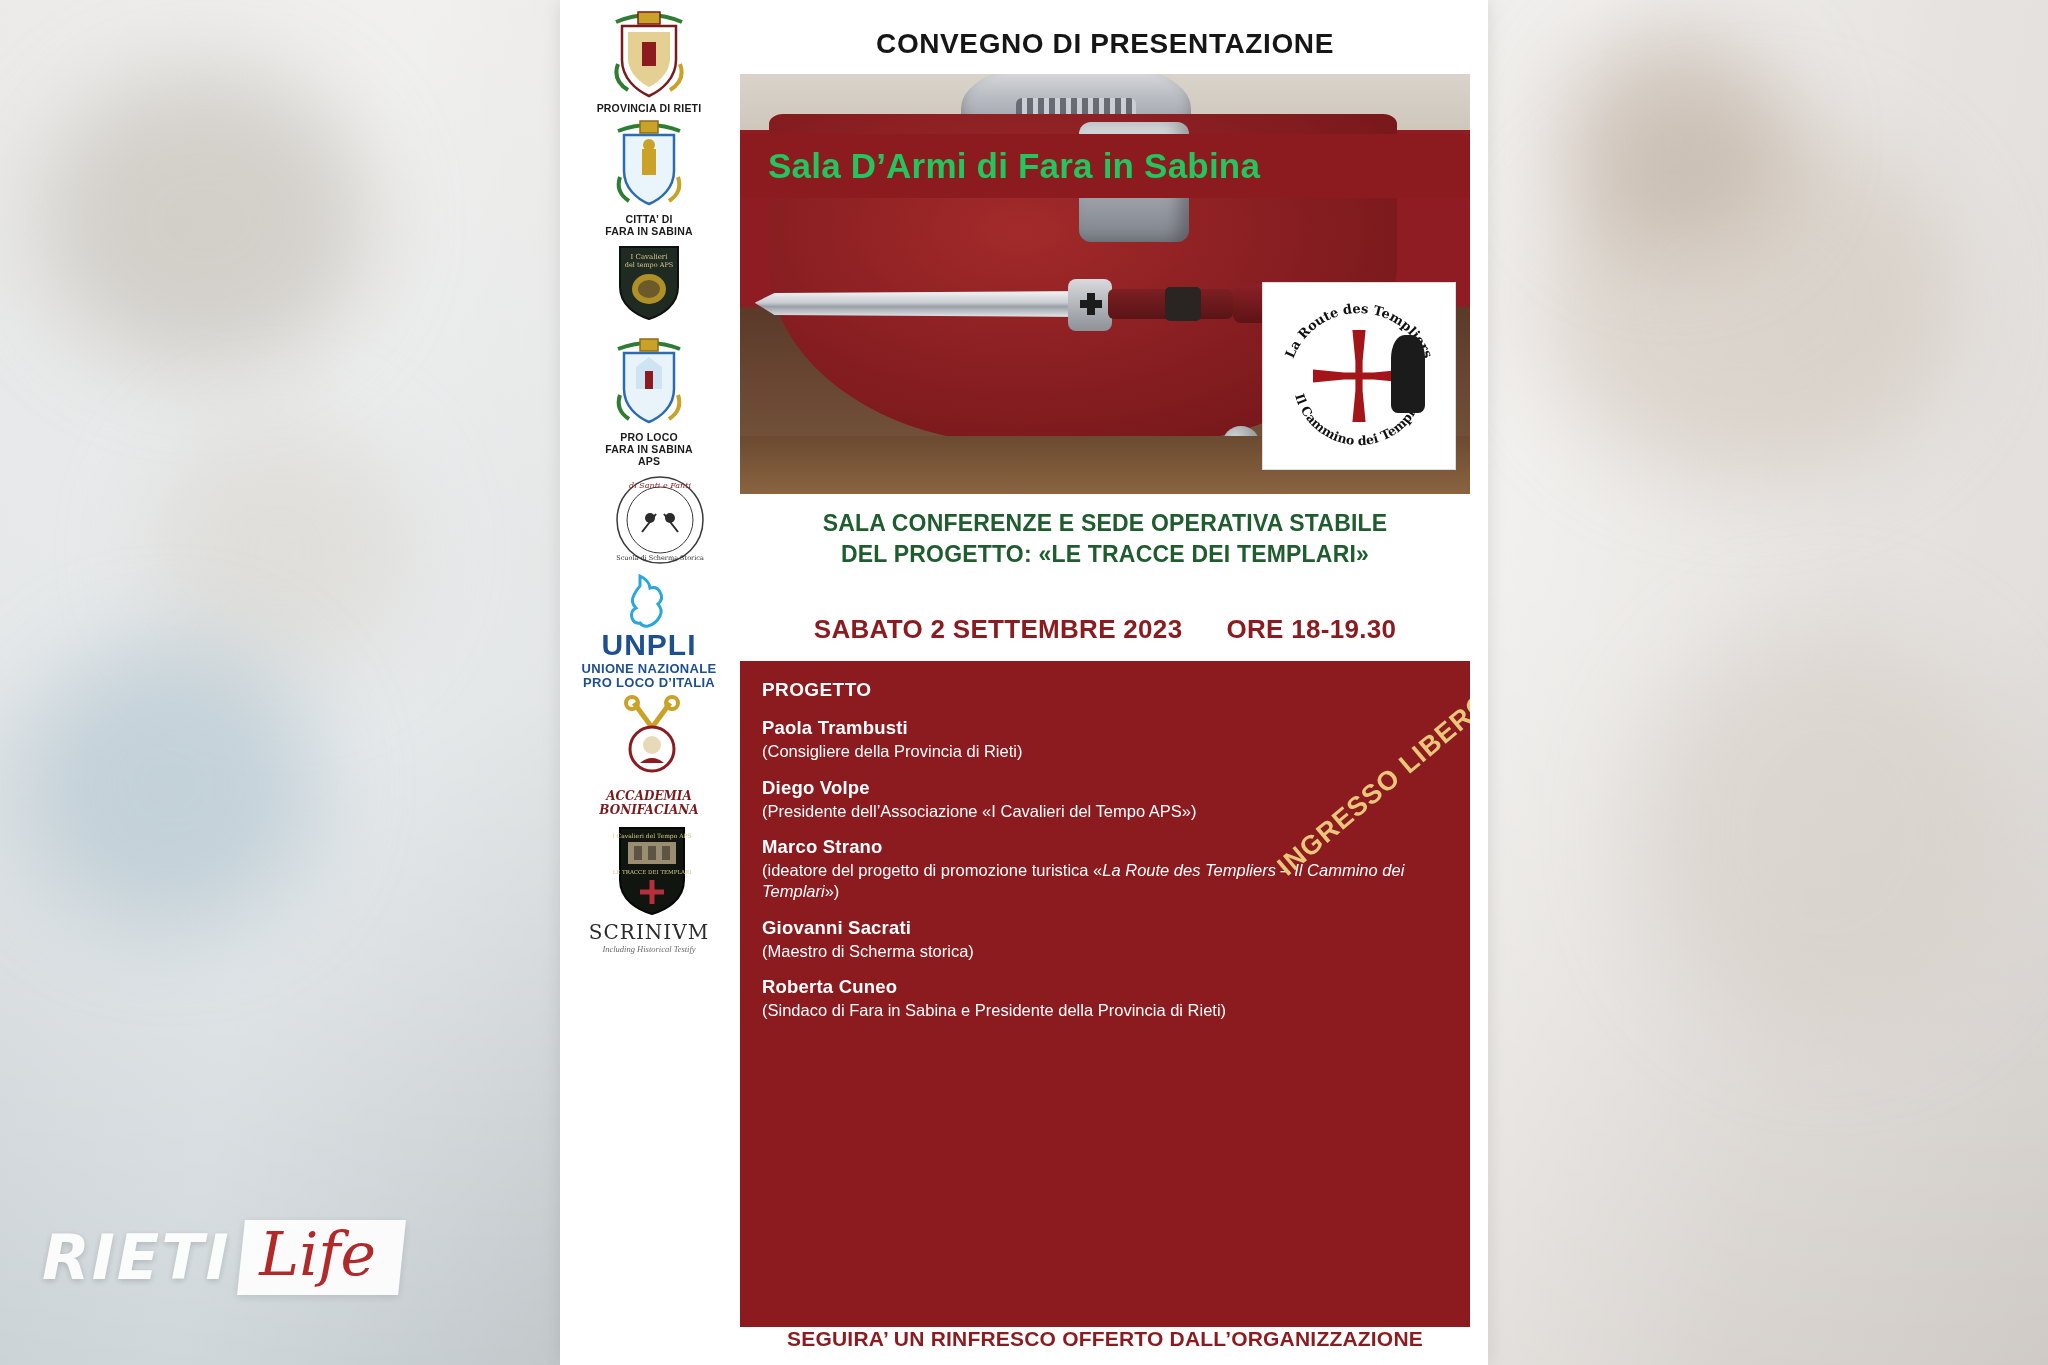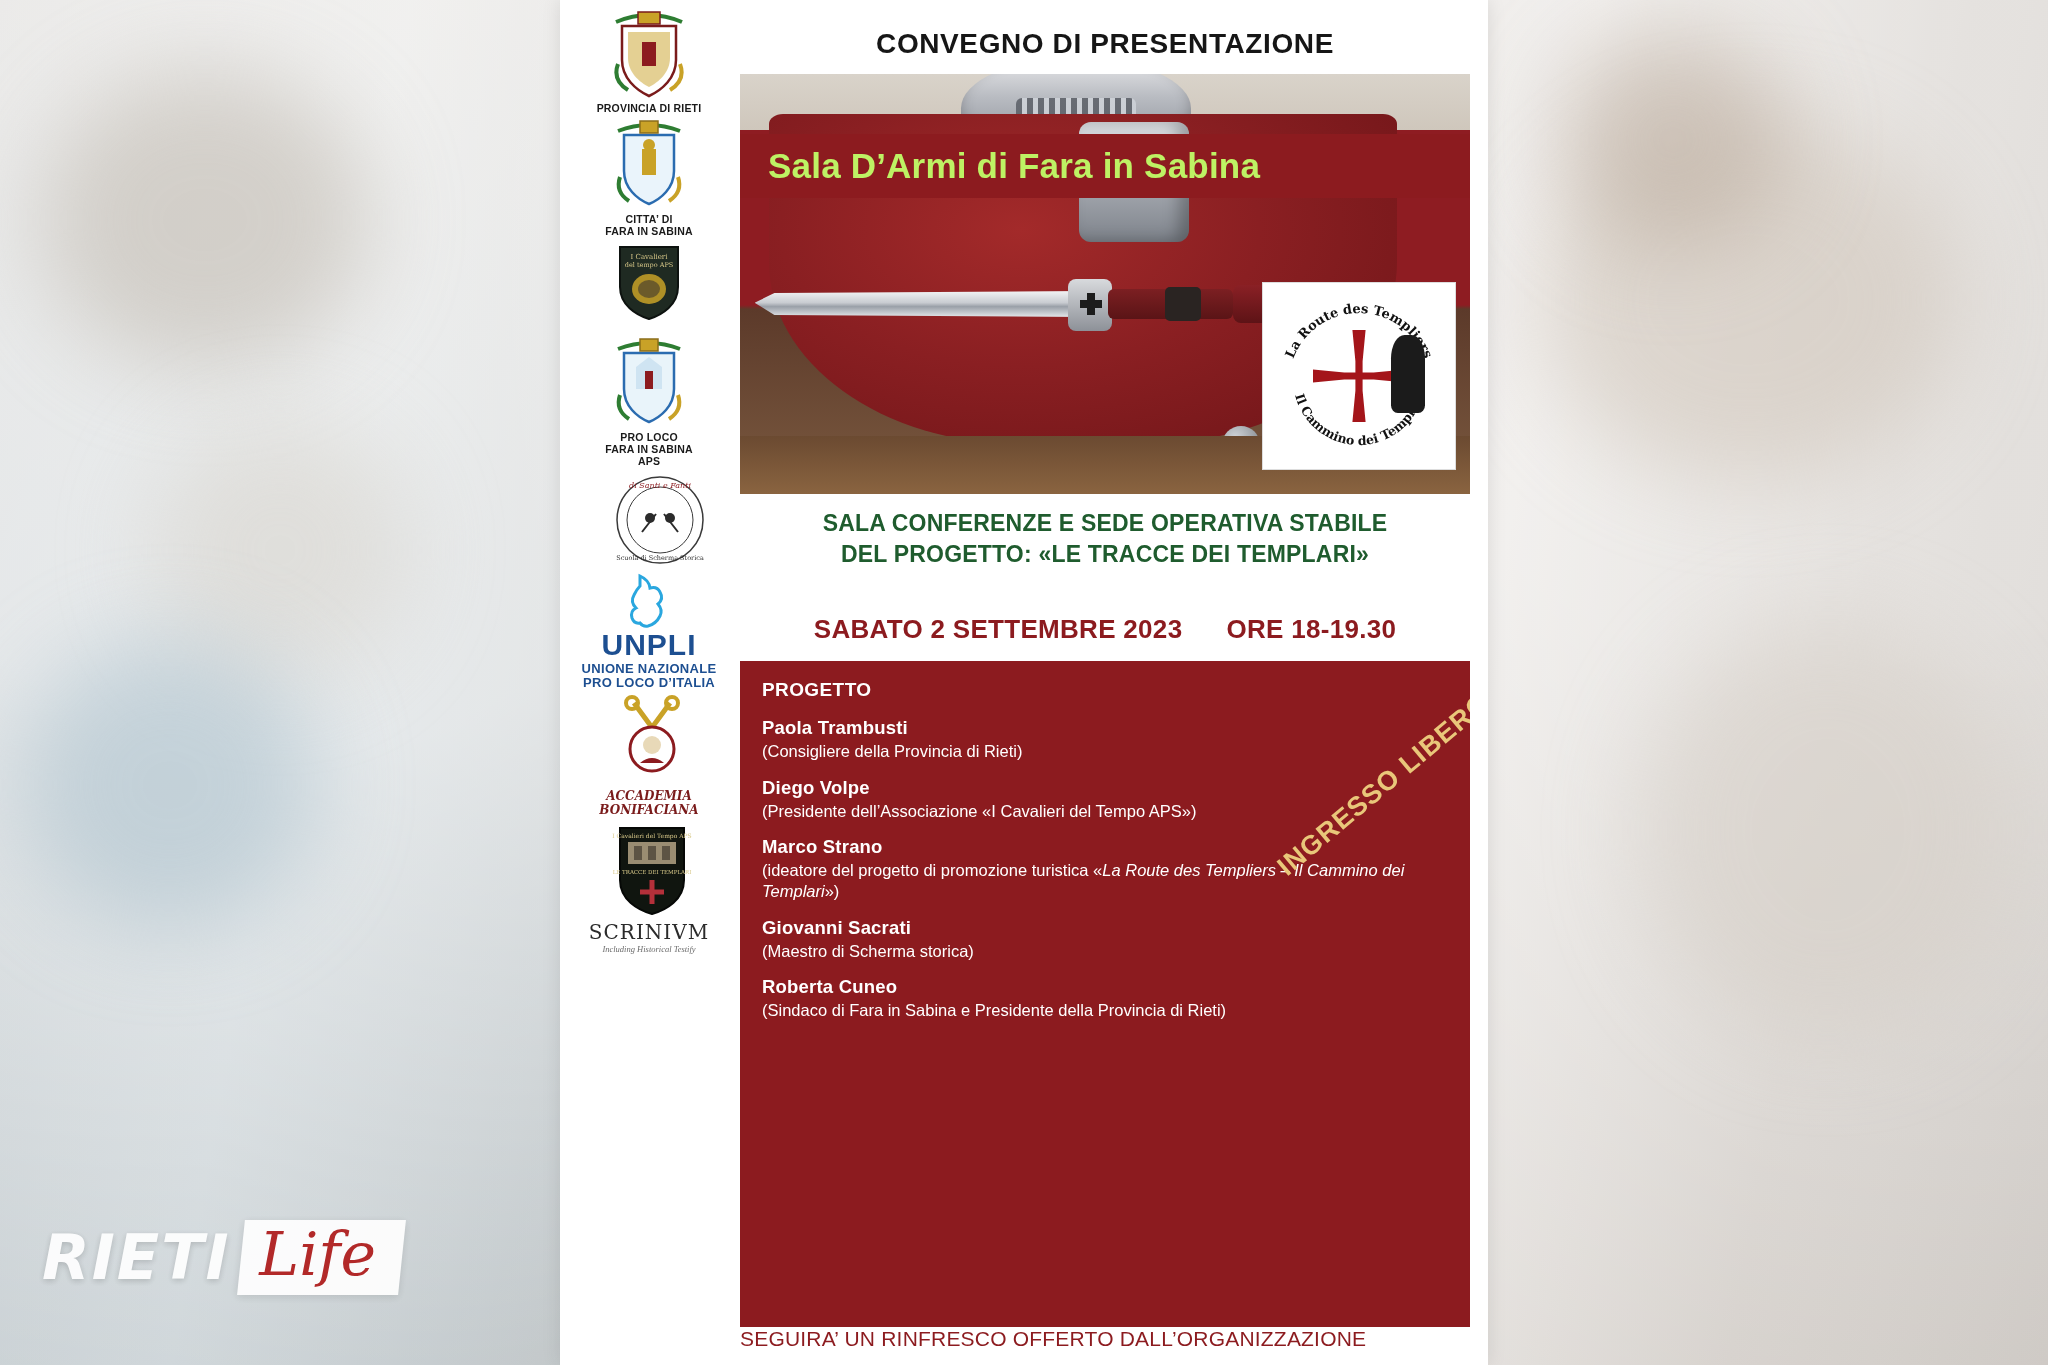--- a/index.html
+++ b/index.html
@@ -310,21 +310,21 @@
   .red-band {
     position: absolute;
     left: 0; right: 0;
     top: 60px;
     height: 64px;
     background: #8c1b1f;
     display: flex;
     align-items: center;
   }
   .red-band-text {
-    color: #bef264;
+    color: #22c55e;
     font-size: 35px;
     font-weight: 700;
     padding-left: 28px;
     letter-spacing: .2px;
   }
 
   
   .templar-badge {
     position: absolute;
     right: 14px;
@@ -433,23 +433,24 @@
     transform: rotate(-40deg);
     transform-origin: right top;
     color: #e9c77a;
     font-size: 27px;
     font-weight: 700;
     letter-spacing: 1px;
     white-space: nowrap;
   }
 
   .footer-note {
+    text-align: center;
     color: #8c1b1f;
     font-size: 21px;
-    font-weight: 400;
+    font-weight: 700;
     letter-spacing: .2px;
     padding-bottom: 6px;
   }
 </style>
 </head>
 <body>
 
 <div class="page">
 
   <div class="bg-blur"></div>

